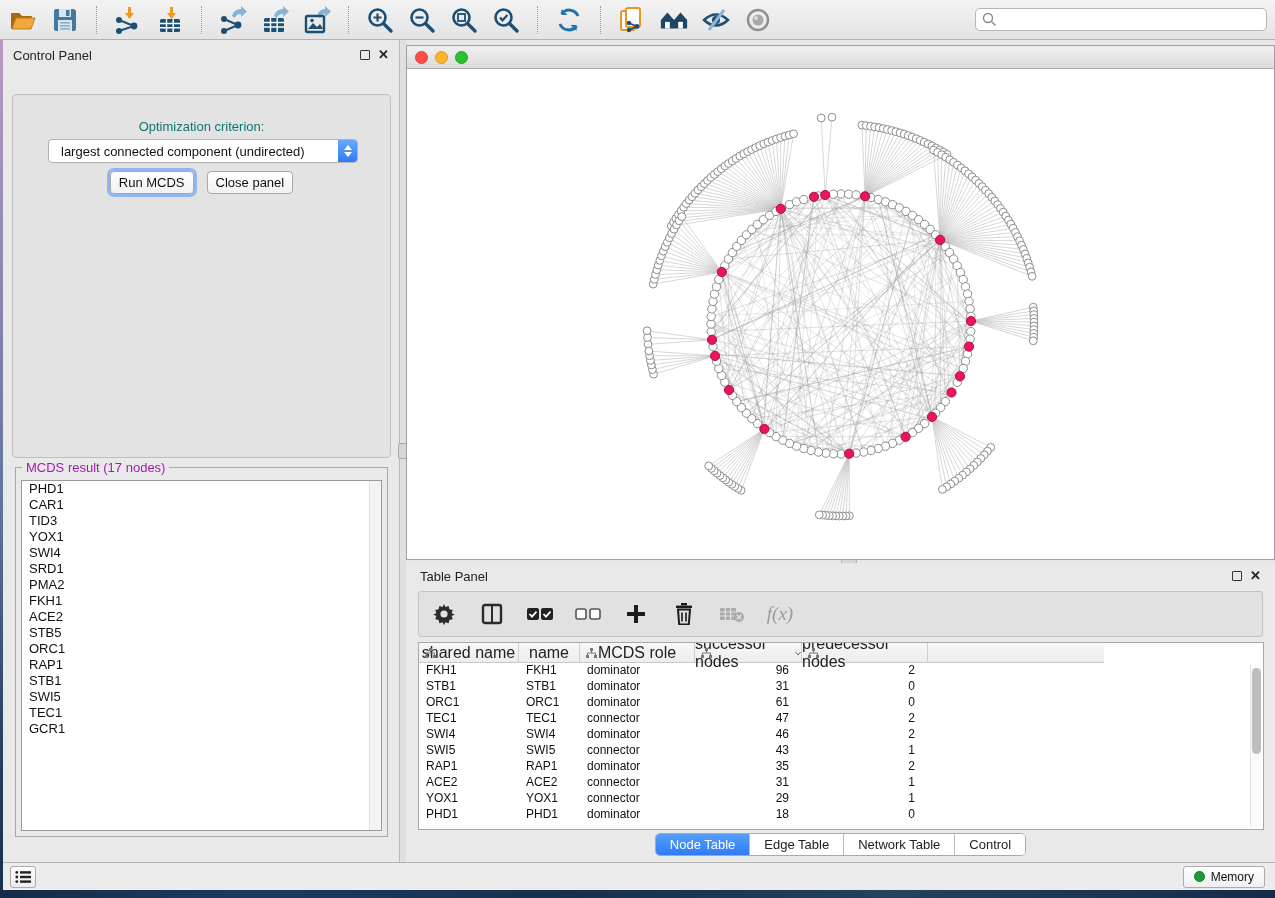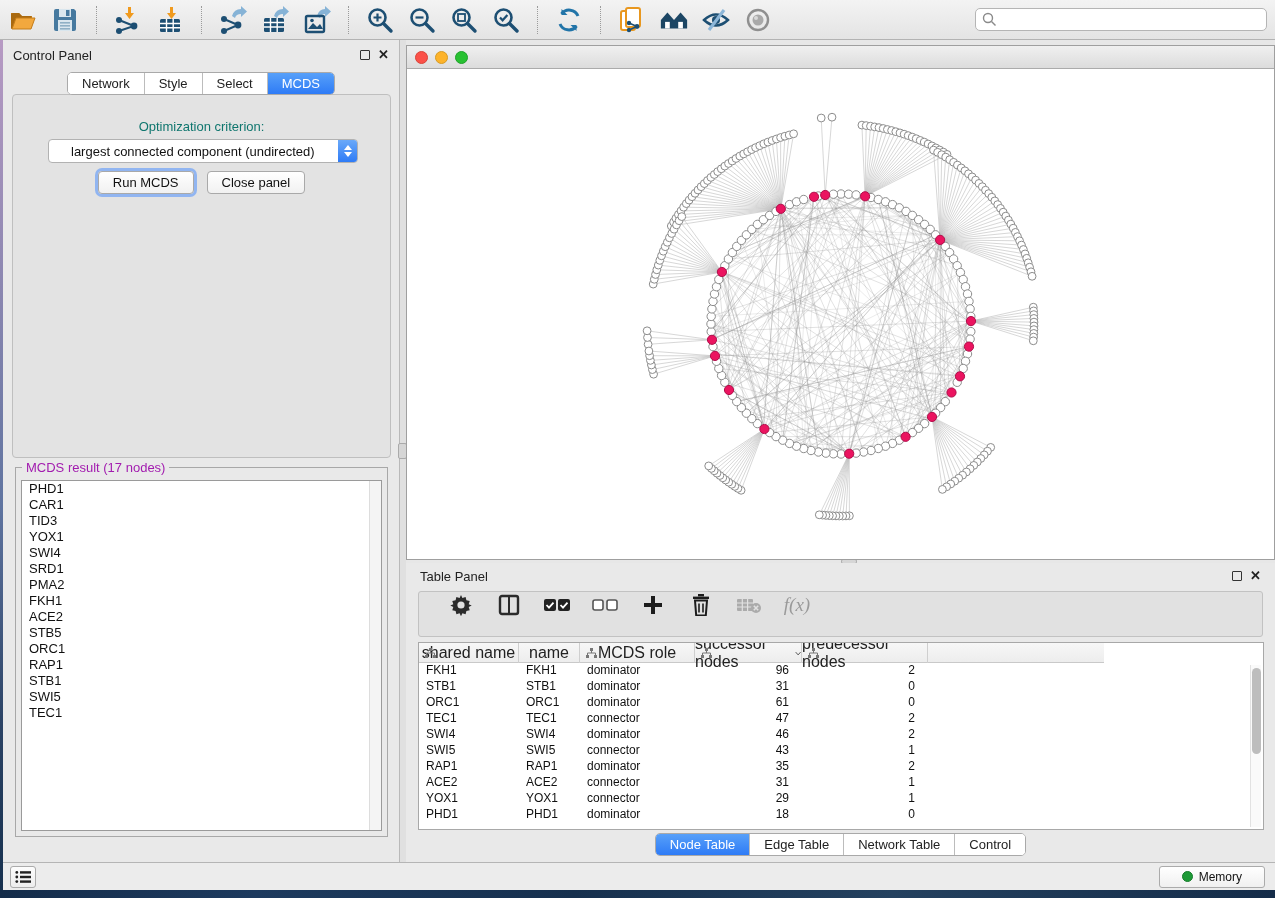--- a/index.html
+++ b/index.html
@@ -35,28 +35,28 @@
   .seg-item { padding:3px 14px; font-size:13px; color:#222; border-left:1px solid #bcbcbc; background:#fff; white-space:nowrap; }
   .seg-item:first-child { border-left:none; }
   .seg-item.active { background:linear-gradient(#57a0f9,#2e7bf6); color:#fff; }
 
   .cp-tabs { position:absolute; top:32px; left:50%; transform:translateX(-50%); z-index:3; }
   .cp-content { position:absolute; left:9px; top:54px; width:379px; height:364px; background:#e3e3e3;
     border:1px solid #bfbfbf; border-radius:4px; }
   .crit-label { position:absolute; top:24px; width:100%; text-align:center; font-size:13px; color:#0f766e; }
   .dropdown { position:absolute; top:44px; left:35px; width:310px; height:24px; background:#fff;
     border:1px solid #b2b2b2; border-radius:4px; display:flex; align-items:center; font-size:13px; color:#111; }
-  .dropdown .dd-text { padding-left:22px; flex:1; white-space:nowrap; }
+  .dropdown .dd-text { padding-left:12px; flex:1; white-space:nowrap; }
   .dd-stepper { width:19px; align-self:stretch; background:linear-gradient(#6aa9f9,#2e7bf6);
     border-radius:0 3px 3px 0; display:flex; flex-direction:column; align-items:center; justify-content:center; gap:2px; }
   .tri-up { width:0; height:0; border-left:4px solid transparent; border-right:4px solid transparent; border-bottom:5px solid #fff; }
   .tri-dn { width:0; height:0; border-left:4px solid transparent; border-right:4px solid transparent; border-top:5px solid #fff; }
   .cp-buttons { position:absolute; top:76px; width:100%; display:flex; justify-content:center; gap:13px; }
   .btn { font-size:13px; color:#111; background:linear-gradient(#ffffff,#f1f1f1); border:1px solid #a9a9a9;
-    border-radius:4px; padding:3px 14px; }
+    border-radius:4px; padding:3px 8px; }
   .btn.focused { box-shadow:0 0 0 3px rgba(90,150,250,.6); }
 
   .result-group { position:absolute; left:12px; top:427px; width:373px; height:370px; border:1px solid #a8a8a8; background:#e9e9e9; }
   .result-legend { position:absolute; top:-8px; left:6px; background:#e9e9e9; padding:0 4px; font-size:13px; color:#a21caf; }
   .result-list { position:absolute; left:5px; top:12px; right:5px; bottom:5px; background:#fff; border:1px solid #9a9a9a; overflow:hidden; }
   .result-scroll { position:absolute; right:0; top:0; bottom:0; width:12px; background:#f4f4f4; border-left:1px solid #ddd; }
   .result-item { font-size:13px; color:#111; line-height:16px; padding-left:7px; }
 
   
   .v-splitter { position:absolute; left:400px; top:40px; width:6px; height:822px; background:#e0e0e0; }
@@ -74,21 +74,21 @@
   .light.yellow { background:#fdb32a; border:1px solid #d79b23; }
   .light.green { background:#28c132; border:1px solid #1fa12a; }
   .net-title { position:absolute; left:0; right:0; text-align:center; font-size:13px; color:#333; }
   .net-content { position:absolute; left:0; top:23px; right:0; bottom:0; background:#fff; overflow:hidden; }
   .net-content svg { display:block; }
 
   
   .table-panel { position:absolute; left:406px; top:563px; width:869px; height:299px; background:#e9e9e9; }
   .tp-header { height:26px; display:flex; align-items:center; padding:0 14px; }
   .tp-toolbar { position:absolute; left:12px; top:28px; right:12px; height:46px; background:#e1e1e1;
-    border:1px solid #c2c2c2; border-radius:3px; display:flex; align-items:flex-start; padding:0 29px; gap:22px; }
+    border:1px solid #c2c2c2; border-radius:3px; display:flex; align-items:center; padding:0 12px; gap:22px; }
   .tico { display:flex; align-items:center; justify-content:center; width:26px; height:26px; }
   .fx { font-family:"Liberation Serif", serif; font-style:italic; font-size:19px; color:#9a9a9a; }
   .tp-table { position:absolute; left:12px; top:79px; right:11px; height:188px; background:#fff; border:1px solid #a8a8a8; overflow:hidden; }
   .thead { position:absolute; left:0; top:0; height:20px; display:flex; background:linear-gradient(#f7f7f7,#ededed); border-bottom:1px solid #c9c9c9; }
   .th { position:relative; height:20px; display:flex; align-items:center; justify-content:center;
     font-size:16px; color:#222; border-right:1px solid #cfcfcf; }
   .th .attr-ico { position:absolute; left:6px; top:5px; }
   .th.filler { border-right:none; }
   .sort-arrow { margin-left:6px; width:8px; height:5px; }
   .trow { display:flex; height:16px; font-size:12px; color:#111; }
@@ -99,21 +99,21 @@
   .tscroll { position:absolute; right:2px; top:22px; width:11px; bottom:2px; background:#fafafa; border-left:1px solid #e2e2e2; }
   .tthumb { position:absolute; left:1px; top:3px; width:9px; height:86px; background:#bdbdbd; border-radius:5px; }
   .tp-tabs { position:absolute; left:0; right:0; top:270px; display:flex; justify-content:center; }
 
   
   .status-bar { position:absolute; left:0; top:862px; width:1275px; height:28px; background:#ececec; border-top:1px solid #b5b5b5;
     display:flex; align-items:center; padding:0 10px; }
   .statusbtn { width:26px; height:22px; background:linear-gradient(#fdfdfd,#ededed); border:1px solid #ababab; border-radius:3px;
     display:flex; align-items:center; justify-content:center; }
   .memory-btn { margin-left:auto; height:22px; background:linear-gradient(#ffffff,#f0f0f0); border:1px solid #ababab; border-radius:3px;
-    display:flex; align-items:center; gap:6px; padding:0 22px; font-size:12px; color:#111; }
+    display:flex; align-items:center; gap:6px; padding:0 10px; font-size:12px; color:#111; }
   .mem-dot { width:11px; height:11px; border-radius:50%; background:#1d9a37; border:1px solid #157c2a; }
 </style>
 </head>
 <body>
 
 <div class="screen">
 
   <div class="toolbar">
     <div class="tbtn">
       <svg width="28" height="26" viewBox="0 0 28 26">
@@ -256,26 +256,20 @@
   </div>
 
   <div class="control-panel">
     <div class="cp-header">
       <span class="panel-title">Control Panel</span>
       <span class="panel-winbtns">
         <span class="float-btn"></span>
         <span class="close-btn">✕</span>
       </span>
     </div>
-    <div class="seg cp-tabs" id="cp-tabs">
-        <span class="seg-item">Network</span>
-        <span class="seg-item">Style</span>
-        <span class="seg-item">Select</span>
-        <span class="seg-item active">MCDS</span>
-      </div>
     <div class="cp-content">
       <div class="crit-label">Optimization criterion:</div>
       <div class="dropdown">
         <span class="dd-text">largest connected component (undirected)</span>
         <span class="dd-stepper">
             <span class="tri-up"></span>
             <span class="tri-dn"></span>
           </span>
       </div>
       <div class="cp-buttons">
@@ -295,20 +289,21 @@
           <div class="result-item">SRD1</div>
           <div class="result-item">PMA2</div>
           <div class="result-item">FKH1</div>
           <div class="result-item">ACE2</div>
           <div class="result-item">STB5</div>
           <div class="result-item">ORC1</div>
           <div class="result-item">RAP1</div>
           <div class="result-item">STB1</div>
           <div class="result-item">SWI5</div>
           <div class="result-item">TEC1</div>
+          <div class="result-item">GCR1</div>
         </div>
     </div>
   </div>
 
   <div class="v-splitter">
       <div class="v-handle"></div>
     </div>
   <div class="h-splitter">
       <div class="h-handle"></div>
     </div>

